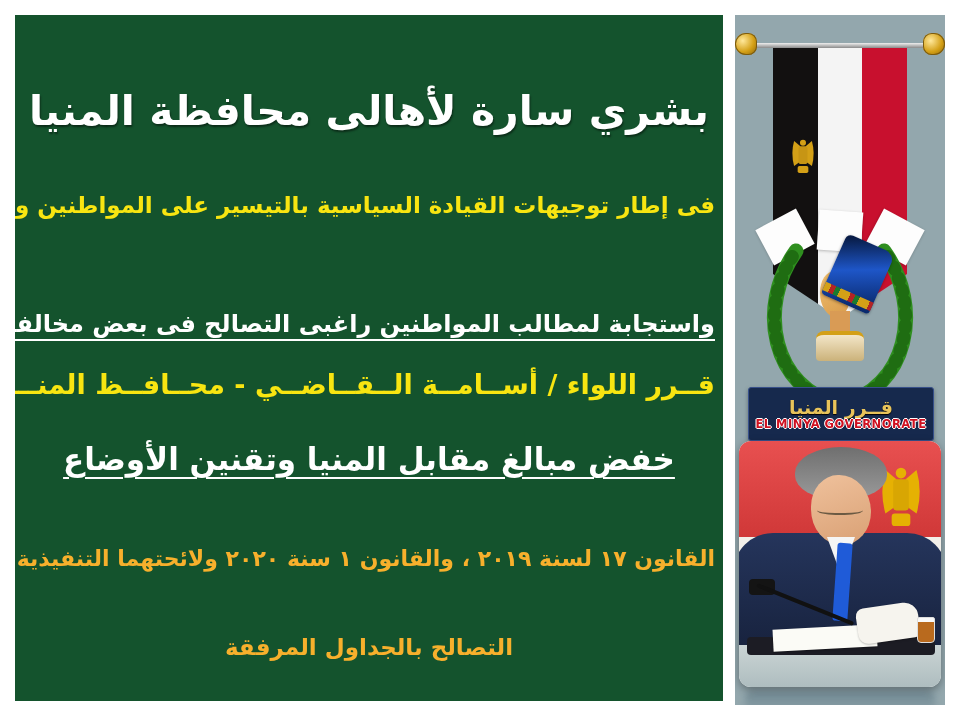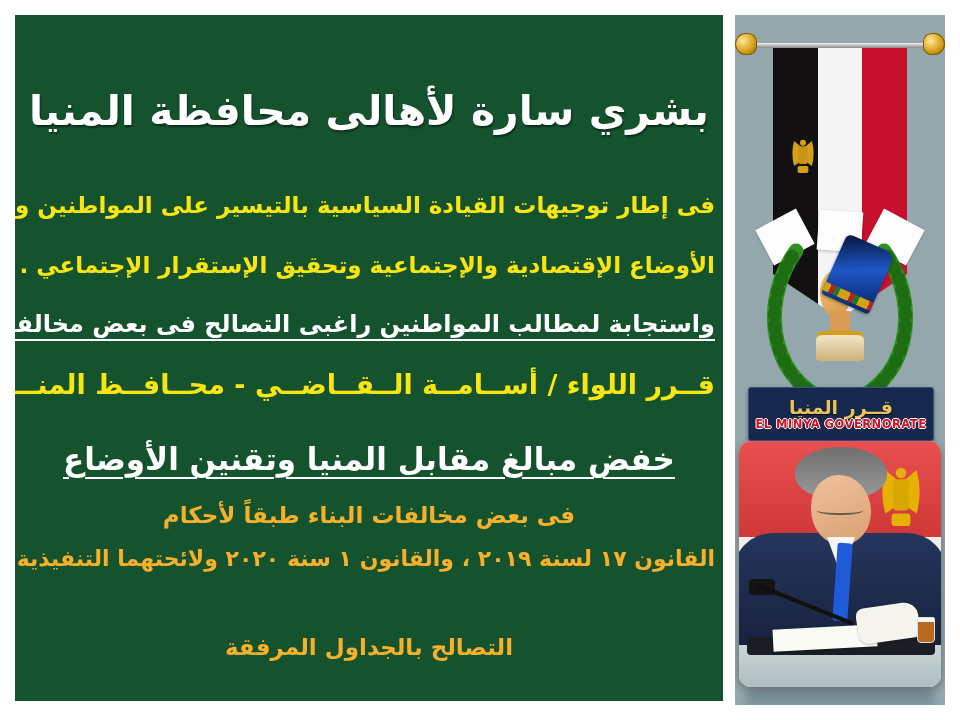--- a/index.html
+++ b/index.html
@@ -148,25 +148,23 @@
     background:linear-gradient(to bottom,rgba(70,100,115,.45),rgba(147,167,173,0));
     filter:blur(3px);border-radius:8px;
   }
 </style>
 </head>
 <body>
 
 <div class="main-panel">
   <div class="pline title" dir="rtl">بشري سارة لأهالى محافظة المنيا</div>
   <div class="pline yellow l1" dir="rtl">فى إطار توجيهات القيادة السياسية بالتيسير على المواطنين ومراعاة</div>
-  <div class="pline yellow l2" dir="rtl">الأوضاع الإقتصادية والإجتماعية وتحقيق الإستقرار الإجتماعي .</div>
   <div class="pline white ul l3" dir="rtl">واستجابة لمطالب المواطنين راغبى التصالح فى بعض مخالفات البناء</div>
   <div class="pline yellow l4" dir="rtl">قــرر اللواء / أســامــة الــقــاضــي - محــافــظ المنـــيا</div>
   <div class="pline white ul l5" dir="rtl">خفض مبالغ مقابل المنيا وتقنين الأوضاع</div>
-  <div class="pline orange l6" dir="rtl">فى بعض مخالفات البناء طبقاً لأحكام</div>
   <div class="pline orange l7" dir="rtl">القانون ١٧ لسنة ٢٠١٩ ، والقانون ١ سنة ٢٠٢٠ ولائحتهما التنفيذية .</div>
   <div class="pline orange l9" dir="rtl">التصالح بالجداول المرفقة</div>
 </div>
 
 <div class="side-panel">
 
   <div class="finial left"></div>
   <div class="finial right"></div>
   <div class="rod"></div>
   <div class="egypt-flag">

